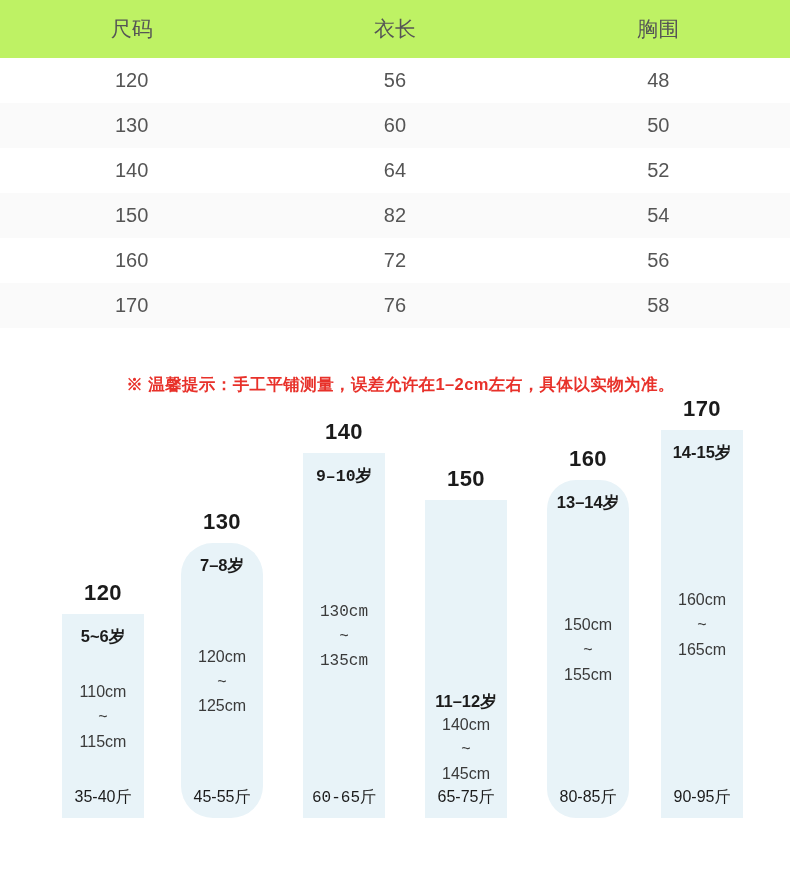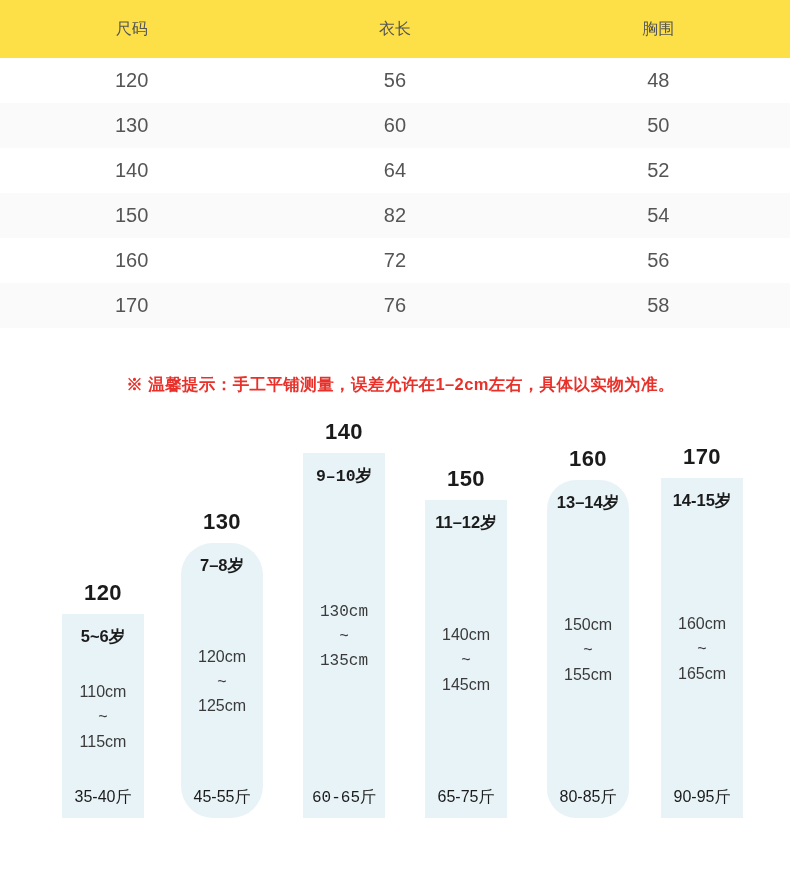--- a/index.html
+++ b/index.html
@@ -24,23 +24,23 @@
   }
   .size-table th,
   .size-table td {
     text-align: center;
     font-weight: normal;
     padding: 0;
     height: 45px;
     vertical-align: middle;
   }
   .size-table thead th {
-    background: #fde047;
+    background: #bef264;
     color: #555555;
-    font-size: 16px;
+    font-size: 21px;
     height: 58px;
   }
   .size-table tbody td {
     font-size: 20px;
     color: #555555;
   }
   .size-table tbody tr.odd td {
     background: #ffffff;
   }
   .size-table tbody tr.even td {
@@ -189,21 +189,21 @@
         <div>130cm</div>
         <div>~</div>
         <div>135cm</div>
       </div>
       <div class="bar-weight">60-65斤</div>
     </div>
   </div>
 
   <div class="bar-col" style="left:425px;">
     <div class="bar-title">150</div>
-    <div class="bar-box" style="height:318px;">
+    <div class="bar-box" style="height:318px;justify-content:flex-end;">
       <div class="bar-age">11–12岁</div>
       <div class="bar-height">
         <div>140cm</div>
         <div>~</div>
         <div>145cm</div>
       </div>
       <div class="bar-weight">65-75斤</div>
     </div>
   </div>
 
@@ -215,21 +215,21 @@
         <div>150cm</div>
         <div>~</div>
         <div>155cm</div>
       </div>
       <div class="bar-weight">80-85斤</div>
     </div>
   </div>
 
   <div class="bar-col" style="left:661px;">
     <div class="bar-title">170</div>
-    <div class="bar-box" style="height:340px;">
+    <div class="bar-box" style="height:388px;">
       <div class="bar-age">14-15岁</div>
       <div class="bar-height">
         <div>160cm</div>
         <div>~</div>
         <div>165cm</div>
       </div>
       <div class="bar-weight">90-95斤</div>
     </div>
   </div>
 

